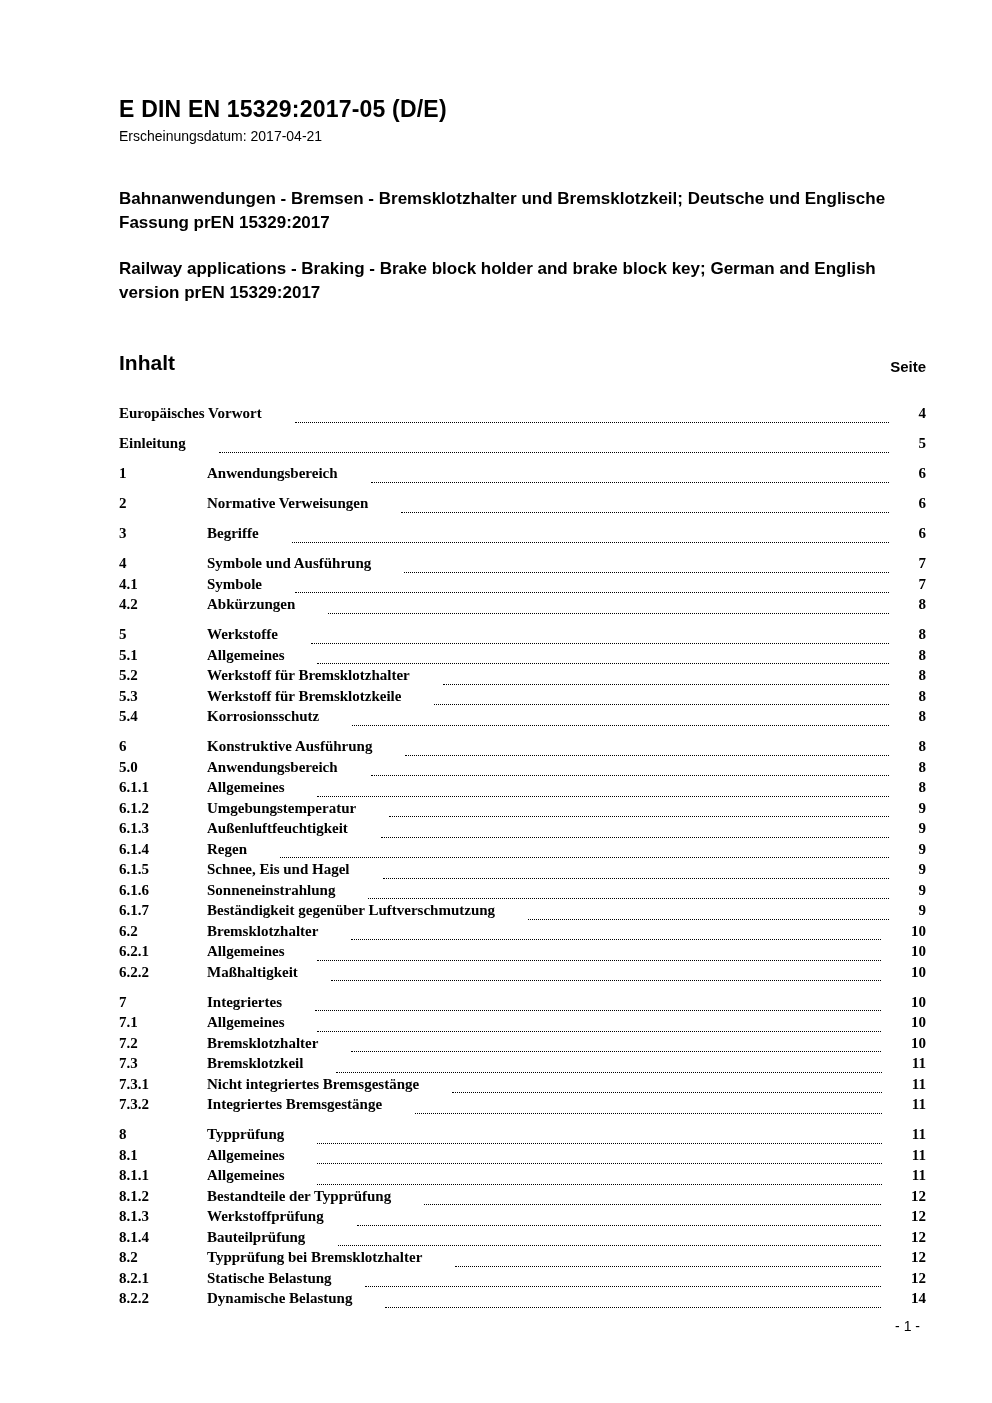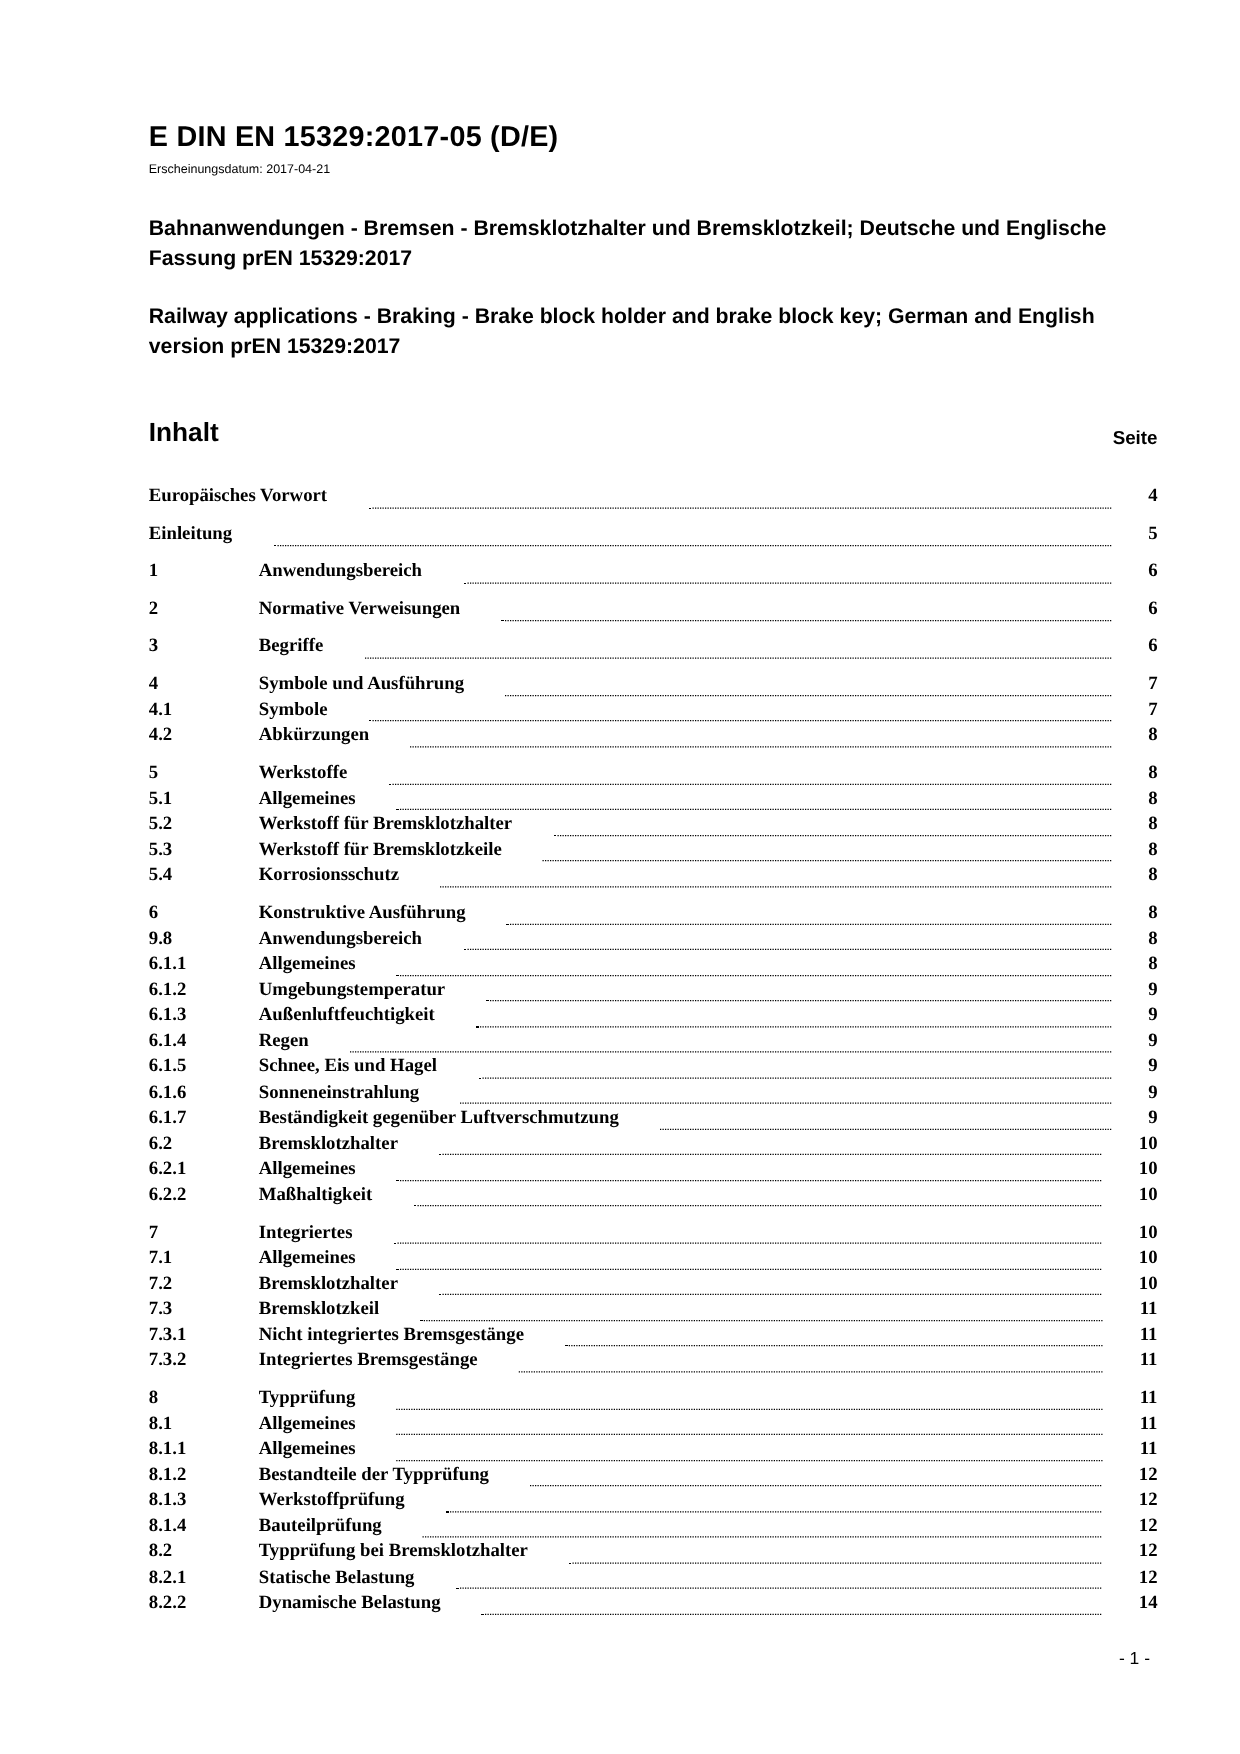--- a/index.html
+++ b/index.html
@@ -20,25 +20,25 @@
   }
   .doc-number {
     margin-top: 95px;
     font-size: 23px;
     font-weight: bold;
     line-height: 28px;
     letter-spacing: 0.2px;
   }
   .issue-date {
     margin-top: 4px;
-    font-size: 10px;
+    font-size: 14px;
     line-height: 18px;
   }
   .doc-title {
-    margin-top: 26px;
+    margin-top: 42px;
     font-size: 17px;
     font-weight: bold;
     line-height: 24px;
   }
   .doc-title.en { margin-top: 22px; }
   .inhalt-row {
     margin-top: 46px;
     display: flex;
     justify-content: space-between;
     align-items: flex-end;
@@ -183,21 +183,21 @@
           <span class="toc-dots"></span>
           <span class="toc-page">8</span>
         </div>
         <div class="toc-row group">
           <span class="toc-num">6</span>
           <span class="toc-label">Konstruktive Ausführung</span>
           <span class="toc-dots"></span>
           <span class="toc-page">8</span>
         </div>
         <div class="toc-row">
-          <span class="toc-num">9.8</span>
+          <span class="toc-num">5.0</span>
           <span class="toc-label">Anwendungsbereich</span>
           <span class="toc-dots"></span>
           <span class="toc-page">8</span>
         </div>
         <div class="toc-row">
           <span class="toc-num">6.1.1</span>
           <span class="toc-label">Allgemeines</span>
           <span class="toc-dots"></span>
           <span class="toc-page">8</span>
         </div>

